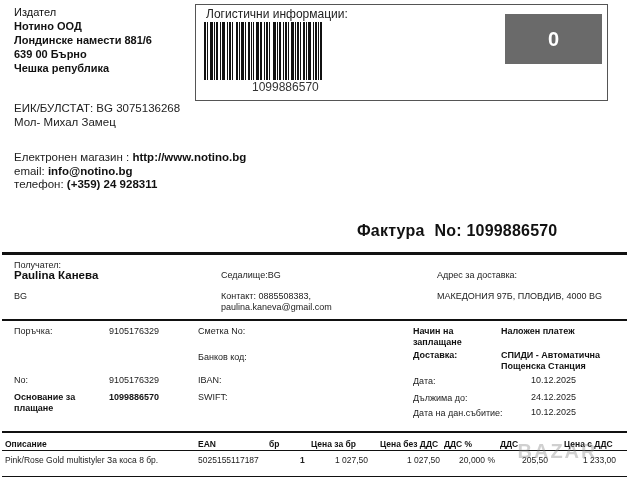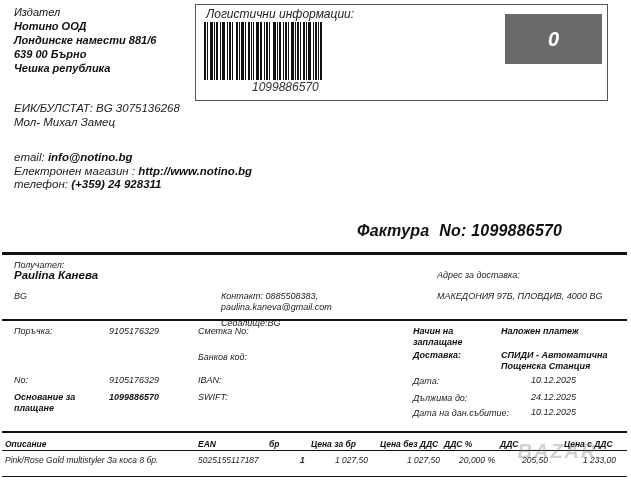--- a/index.html
+++ b/index.html
@@ -1,17 +1,17 @@
 <!DOCTYPE html>
 <html><head>
 <meta charset="utf-8">
 <style>
   html, body { margin: 0; padding: 0; background: #ffffff; }
   body { width: 631px; height: 480px; overflow: hidden; position: relative; font-family: "Liberation Sans", sans-serif; color: #111; }
-  .abs { position: absolute; font-style: italic; }
+  .abs { position: absolute; }
   .pub { left: 14px; top: 5px; font-size: 11px; line-height: 14px; }
   .pub .b { font-weight: bold; }
   .logi { left: 195px; top: 4px; width: 413px; height: 97px; border: 1px solid #555; box-sizing: border-box; }
   .logi-title { position: absolute; left: 10px; top: 2px; font-size: 12px; color: #222; }
   .barcode { position: absolute; left: 8px; top: 17px; width: 165px; height: 58px; display: flex; align-items: stretch; }
   .barcode span { display: block; background: #111; height: 100%; }
   .barcode-num { position: absolute; left: 56px; top: 75px; font-size: 12px; color: #333; }
   .zero-box { position: absolute; left: 309px; top: 9px; width: 97px; height: 50px; background: #6a6a6a; color: #fff; font-size: 20px; font-weight: bold; display: flex; align-items: center; justify-content: center; }
   .company { left: 14px; top: 102px; font-size: 11.5px; line-height: 13.5px; color: #222; }
   .contacts { left: 14px; top: 151px; font-size: 11.5px; line-height: 13.5px; color: #222; }
@@ -83,35 +83,35 @@
   <div class="barcode-num">1099886570</div>
   <div class="zero-box">0</div>
 </div>
 
 <div class="abs company">
   <div>ЕИК/БУЛСТАТ:  BG 3075136268</div>
   <div>Мол- Михал Замец</div>
 </div>
 
 <div class="abs contacts">
+  <div><span>Електронен магазин : </span><b>http://www.notino.bg</b></div>
   <div><span>email: </span><b>info@notino.bg</b></div>
-  <div><span>Електронен магазин : </span><b>http://www.notino.bg</b></div>
   <div><span>телефон: </span><b>(+359) 24 928311</b></div>
 </div>
 
 <div class="abs invoice-title">
   <span>Фактура</span><span class="gap"></span><span>No: 1099886570</span>
 </div>
 
 <div class="abs rule-thick" style="top:252px; height:3px;"></div>
 
 <div class="abs sm" style="left:14px; top:260px;">Получател:</div>
 <div class="abs name" style="left:14px; top:269px;">Paulina Канева</div>
 <div class="abs sm" style="left:14px; top:291px;">BG</div>
-<div class="abs sm" style="left:221px; top:270px;margin-top:48px;">Седалище:BG</div>
+<div class="abs sm" style="left:221px; top:270px;">Седалище:BG</div>
 <div class="abs sm" style="left:221px; top:291px;">Контакт: 0885508383,</div>
 <div class="abs sm" style="left:221px; top:302px;">paulina.kaneva@gmail.com</div>
 <div class="abs sm" style="left:437px; top:270px;">Адрес за доставка:</div>
 <div class="abs sm" style="left:437px; top:291px;">МАКЕДОНИЯ 97Б, ПЛОВДИВ, 4000 BG</div>
 
 <div class="abs rule-thick" style="top:319px;"></div>
 
 <div class="abs sm" style="left:14px; top:326px;">Поръчка:</div>
 <div class="abs sm" style="left:109px; top:326px;">9105176329</div>
 <div class="abs sm" style="left:198px; top:326px;">Сметка No:</div>

